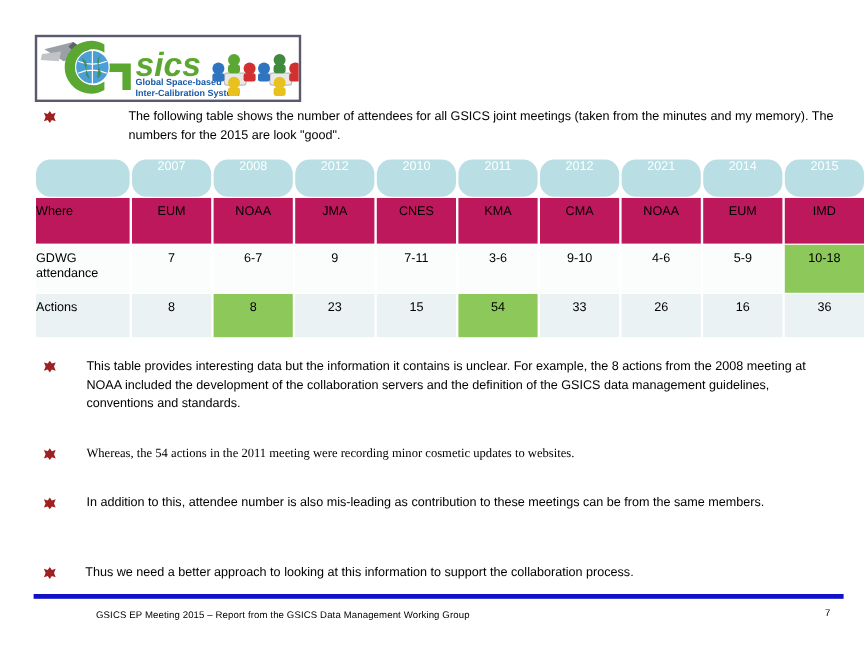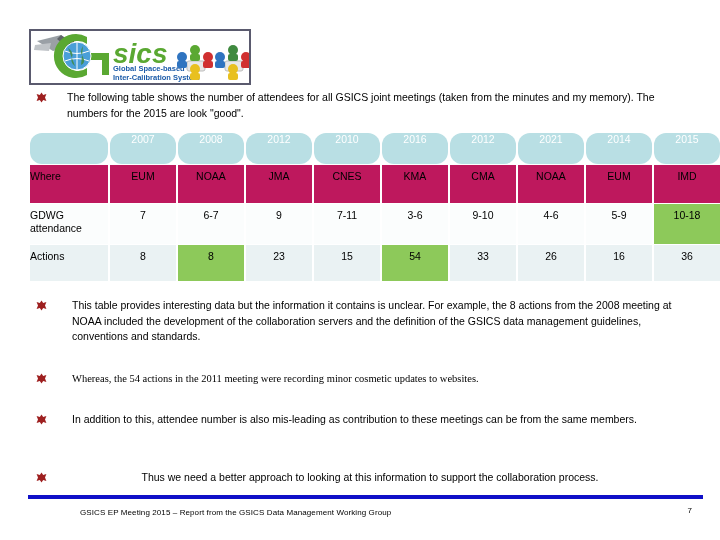--- a/index.html
+++ b/index.html
@@ -77,37 +77,38 @@
   .bullet-text {
     color: #000000;
     font-size: 10.5px;
     line-height: 15.5px;
   }
 
   #bullet-intro {
     left: 36px;
     top: 90px;
     width: 660px;
+    gap: 40px;
   }
   #bullet-intro .bullet-text {
     margin-left: 20px;
     width: 620px;
   }
 
   #bullet-1 { left: 36px; top: 298px; width: 665px; }
   #bullet-1 .bullet-text { margin-left: 25px; width: 618px; }
 
   #bullet-2 { left: 36px; top: 371px; width: 665px; }
   #bullet-2 .bullet-text { margin-left: 25px; width: 630px; font-family: Liberation Serif, serif; }
 
   #bullet-3 { left: 36px; top: 412px; width: 665px; }
   #bullet-3 .bullet-text { margin-left: 25px; width: 618px; }
 
   #bullet-4 { left: 36px; top: 470px; width: 665px; }
-  #bullet-4 .bullet-text { margin-left: 8px; width: 630px; text-align: center; }
+  #bullet-4 .bullet-text { margin-left: 24px; width: 630px; }
 
   
   .attendance-table {
     position: absolute;
     left: 28px;
     top: 132px;
     width: 676px;
     border-collapse: separate;
     border-spacing: 2px 1px;
     table-layout: fixed;
@@ -280,21 +281,21 @@
       <col class="c-year">
       <col class="c-year">
   </colgroup>
   <thead>
     <tr>
       <th class="hdr-cell blank"></th>
       <th class="hdr-cell">2007</th>
       <th class="hdr-cell">2008</th>
       <th class="hdr-cell">2012</th>
       <th class="hdr-cell">2010</th>
-      <th class="hdr-cell">2016</th>
+      <th class="hdr-cell">2011</th>
       <th class="hdr-cell">2012</th>
       <th class="hdr-cell">2021</th>
       <th class="hdr-cell">2014</th>
       <th class="hdr-cell">2015</th>
     </tr>
   </thead>
   <tbody>
     <tr class="row-where">
       <td class="cell-label">Where</td>
       <td class="cell-value">EUM</td>

